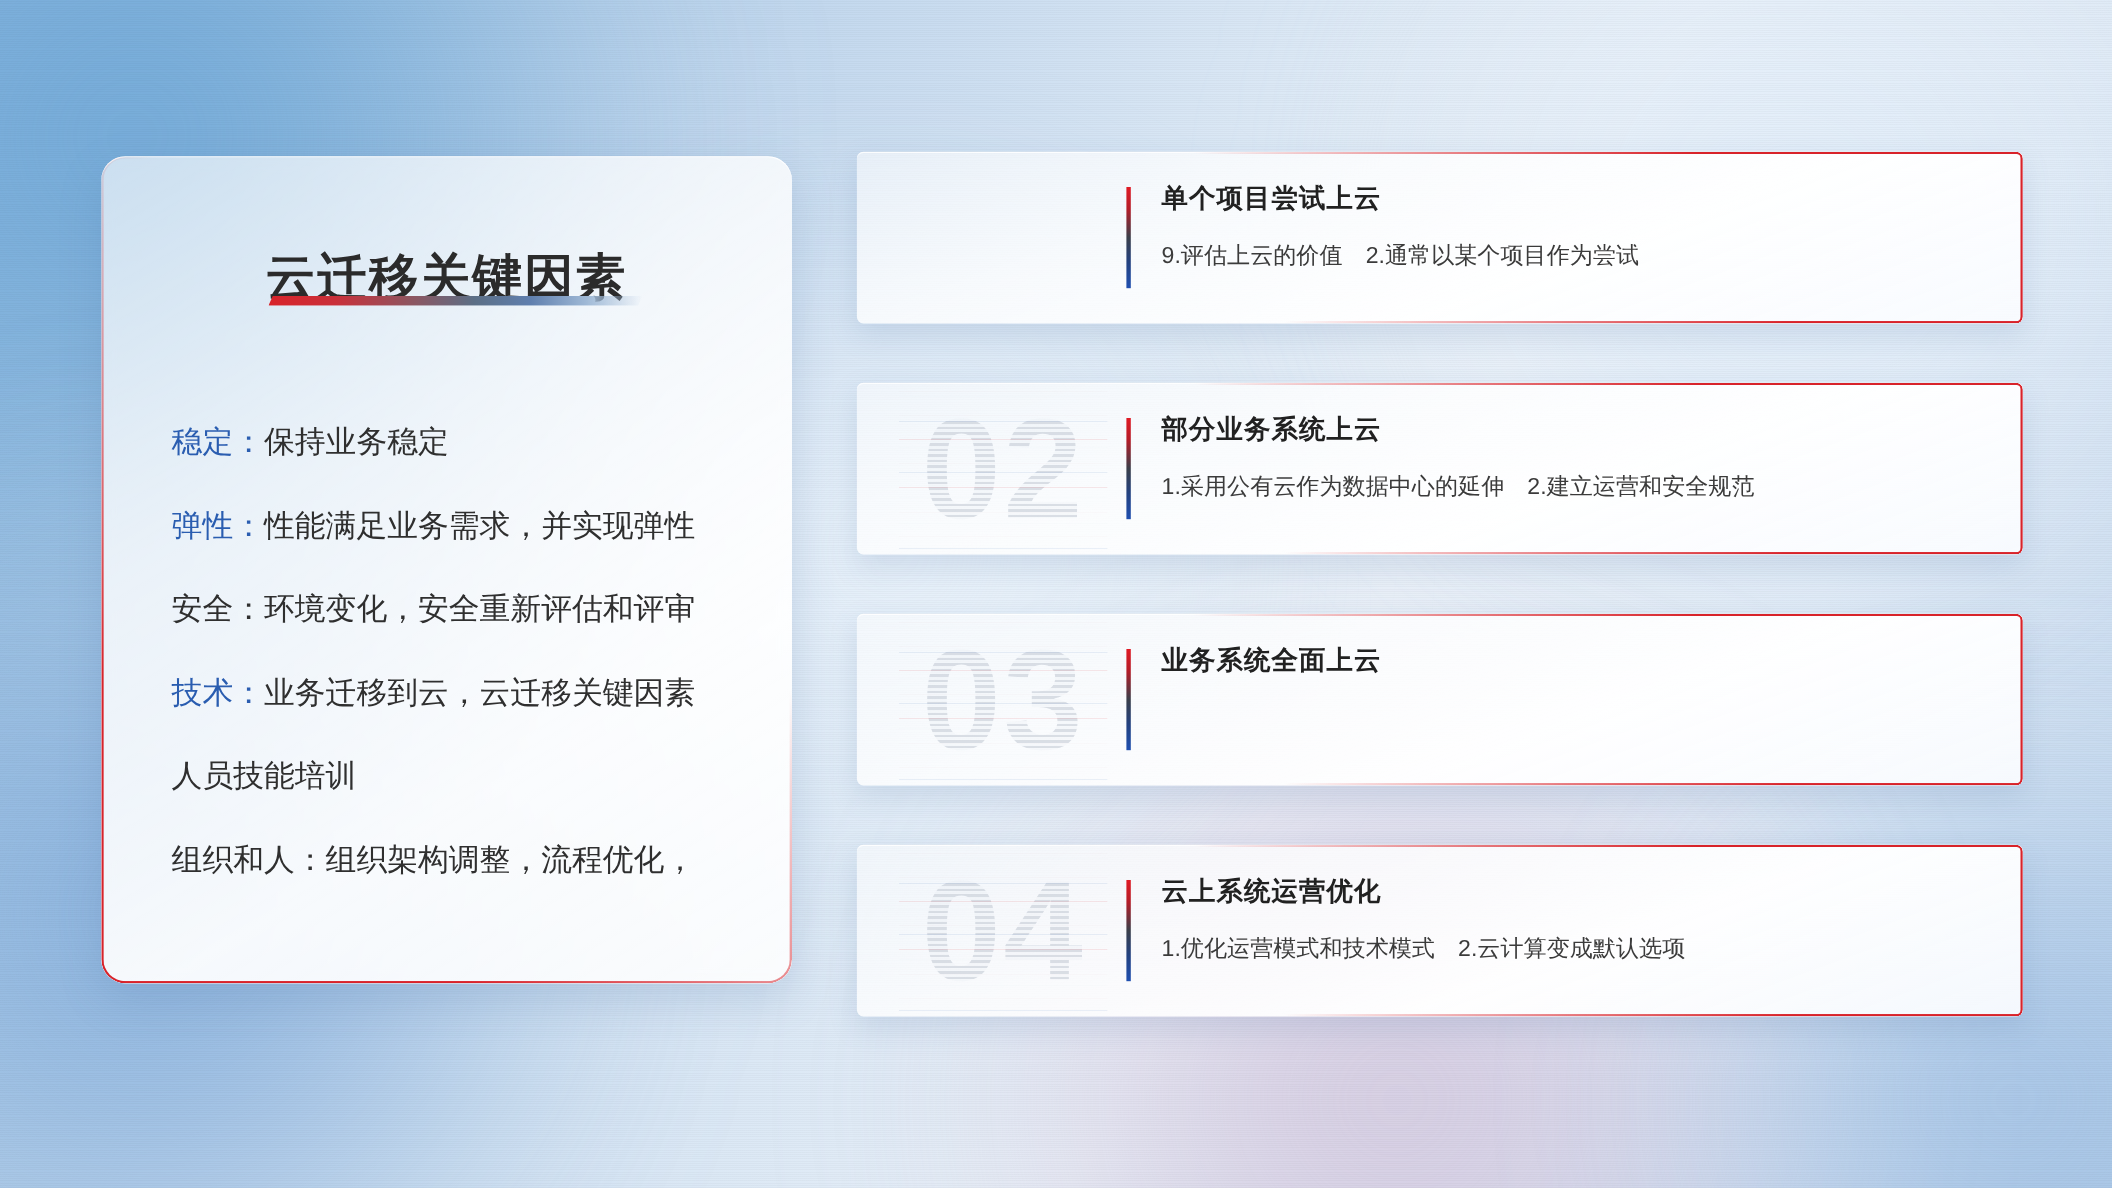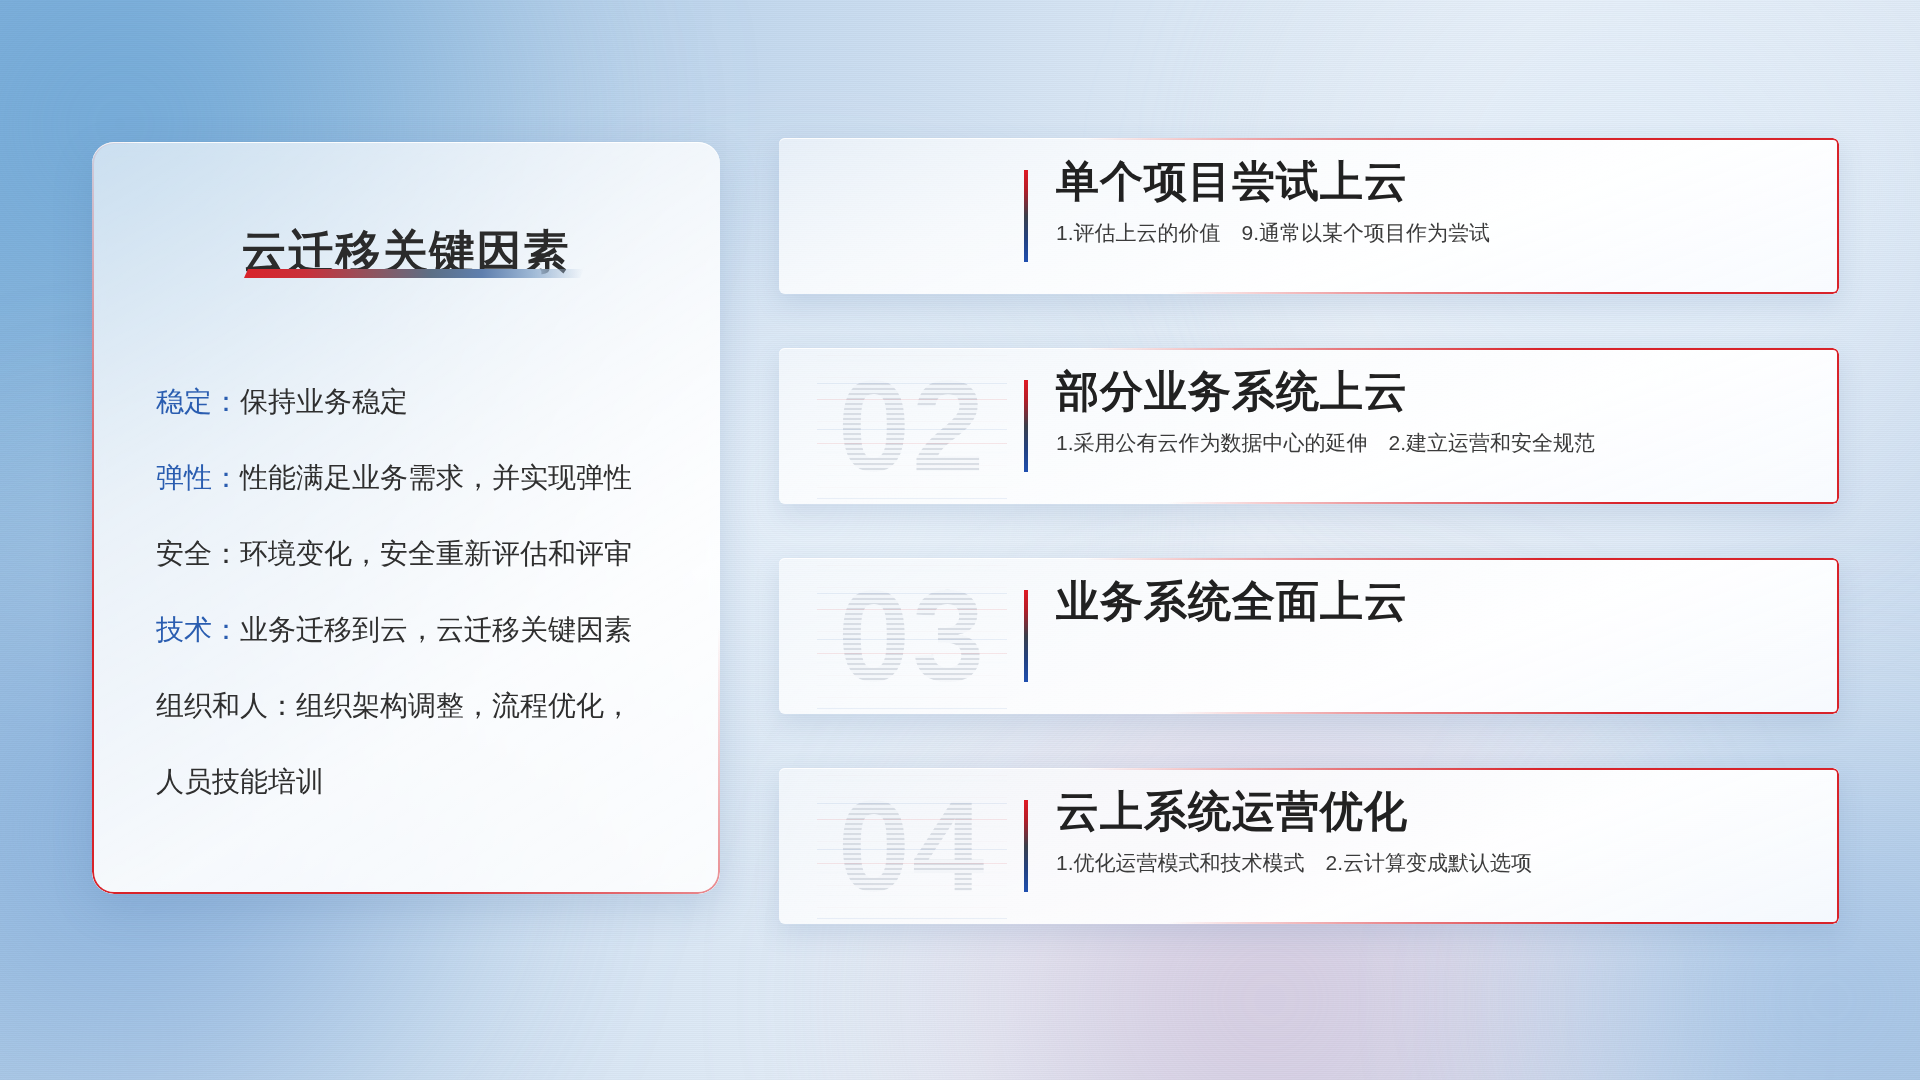--- a/index.html
+++ b/index.html
@@ -87,21 +87,21 @@
     content:"";position:absolute;inset:0;
     background:repeating-linear-gradient(0deg,rgba(216,35,42,.16) 0 1px,rgba(0,0,0,0) 1px 22px),
                repeating-linear-gradient(0deg,rgba(42,93,176,.14) 11px 12px,rgba(0,0,0,0) 12px 34px);
     pointer-events:none;
   }
   .divider{
     position:absolute;left:245px;top:32px;width:4px;height:92px;
     background:linear-gradient(180deg,#e01a24 0%,#b31d28 22%,#3a3f4a 50%,#23417f 74%,#1f4fb0 100%);
   }
   .card-body{position:absolute;left:277px;top:20px;right:24px;}
-  .card-title{font-size:43px;font-weight:bold;color:#212121;letter-spacing:1px;line-height:46px;}
+  .card-title{font-size:24px;font-weight:bold;color:#212121;letter-spacing:1px;line-height:46px;}
   .card-sub{font-size:21px;color:#3b3b3b;margin-top:14px;line-height:30px;white-space:nowrap;}
 </style>
 </head>
 <body>
 
 <div id="bg">
   <div class="bg-base"></div>
   <div class="bg-blob blob-a"></div>
   <div class="bg-blob blob-b"></div>
   <div class="bg-blob blob-c"></div>
@@ -113,32 +113,32 @@
 
 <section id="left-panel">
   <div class="edge"></div>
   <h1 id="panel-title">云迁移关键因素</h1>
   <div id="title-bar"></div>
   <div id="factor-list">
       <div class="factor-row"><span class="lbl blue">稳定：</span><span class="txt">保持业务稳定</span></div>
       <div class="factor-row"><span class="lbl blue">弹性：</span><span class="txt">性能满足业务需求，并实现弹性</span></div>
       <div class="factor-row"><span class="lbl dark">安全：</span><span class="txt">环境变化，安全重新评估和评审</span></div>
       <div class="factor-row"><span class="lbl blue">技术：</span><span class="txt">业务迁移到云，云迁移关键因素</span></div>
+      <div class="factor-row"><span class="lbl dark"></span><span class="txt">人员技能培训</span></div>
       <div class="factor-row"><span class="lbl dark">组织和人：</span><span class="txt">组织架构调整，流程优化，</span></div>
-      <div class="factor-row"><span class="lbl dark"></span><span class="txt">人员技能培训</span></div>
     </div>
 </section>
 
 <section id="cards">
     <article class="card">
       <div class="edge"></div>
       <div class="divider"></div>
       <div class="card-body">
         <div class="card-title">单个项目尝试上云</div>
-        <div class="card-sub">1.评估上云的价值　9.通常以某个项目作为尝试</div>
+        <div class="card-sub">9.评估上云的价值　2.通常以某个项目作为尝试</div>
       </div>
     </article>
     <article class="card">
       <div class="edge"></div>
       <div class="num">02</div>
       <div class="divider"></div>
       <div class="card-body">
         <div class="card-title">部分业务系统上云</div>
         <div class="card-sub">1.采用公有云作为数据中心的延伸　2.建立运营和安全规范</div>
       </div>

